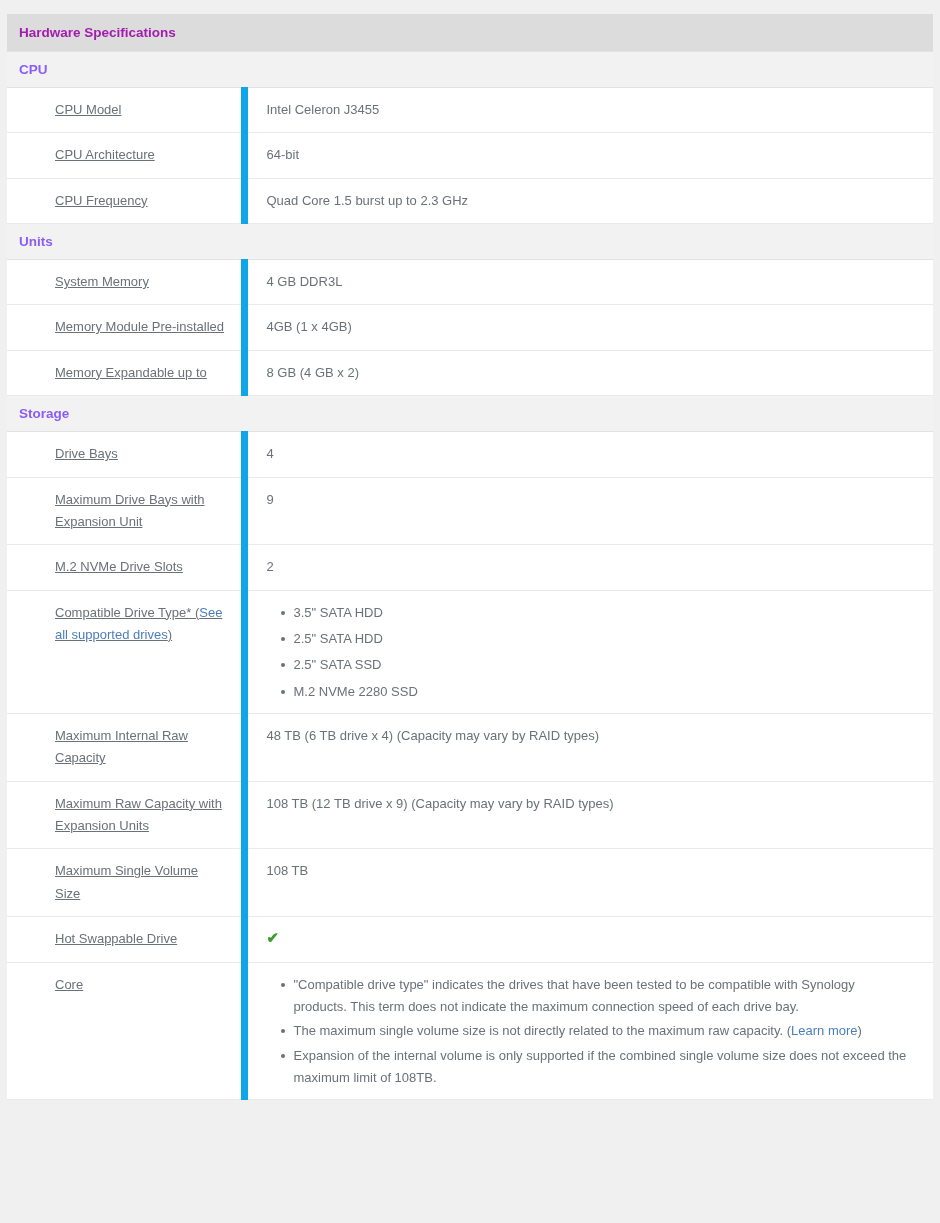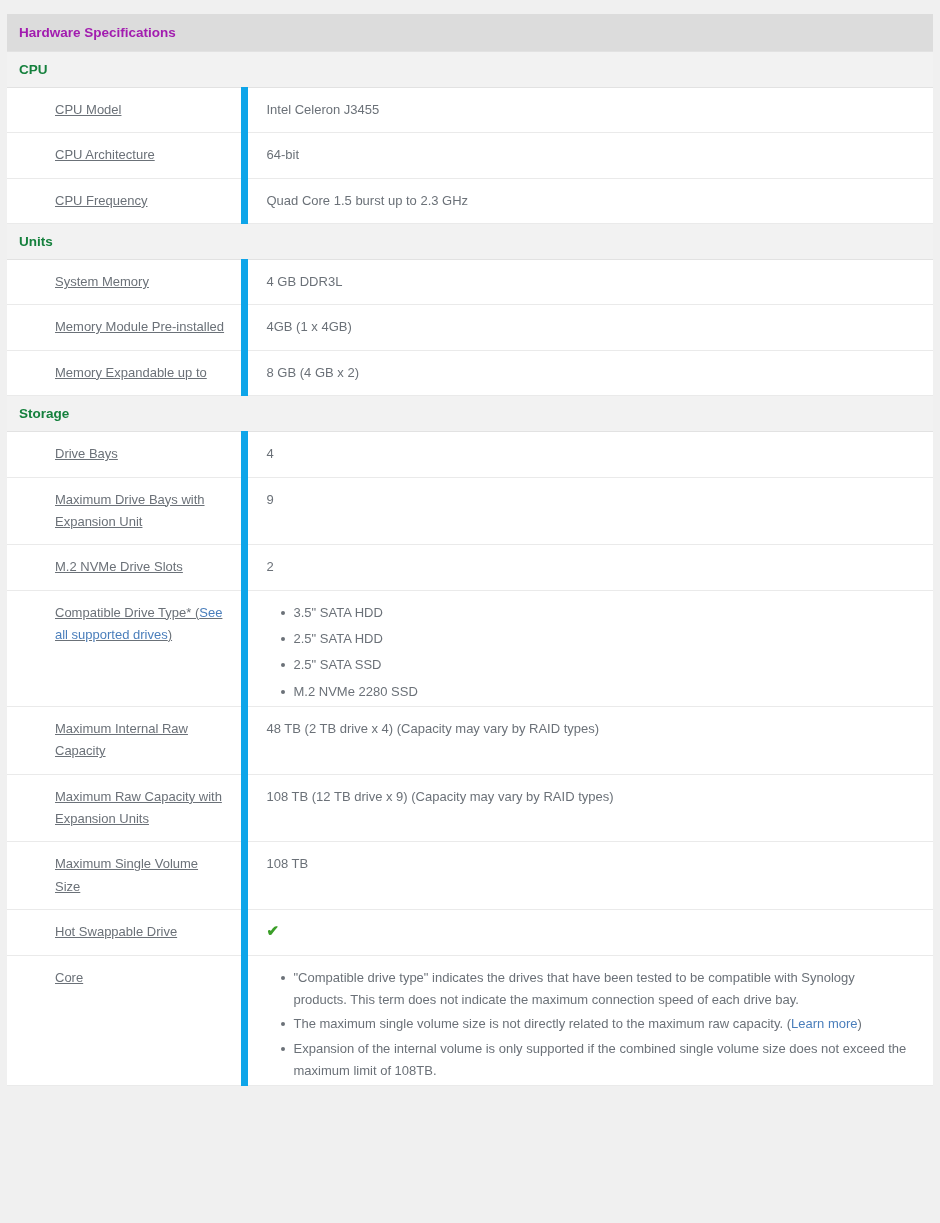--- a/index.html
+++ b/index.html
@@ -34,21 +34,21 @@
     font-size: 13.5px;
     font-weight: bold;
     text-align: left;
     padding: 11px 0 11px 12px;
     border: none;
   }
 
   
   tr.section-header th {
     background: #f2f2f2;
-    color: #15803d;
+    color: #8b5cf6;
     font-size: 13.5px;
     font-weight: bold;
     text-align: left;
     padding: 10px 0 10px 12px;
     border-top: 1px solid #e2e2e2;
     border-bottom: 1px solid #e2e2e2;
   }
 
   
   tr.spec-row > td {
@@ -57,21 +57,21 @@
     font-size: 13px;
     color: #6b7178;
     line-height: 1.72;
   }
   tr.spec-row td.label-cell {
     padding: 11px 14px 11px 48px;
     border-right: 7px solid #0ea5e9;
     text-decoration: underline;
   }
   tr.spec-row td.value-cell {
-    padding: 11px 24px 3px 19px;
+    padding: 11px 24px 10px 19px;
     color: #6b7178;
   }
   tr.spec-row:last-child > td {
     border-bottom: 1px solid #eaeaea;
   }
 
   a.spec-link, .spec-link {
     color: #4a7ebb;
     text-decoration: none;
     cursor: pointer;
@@ -173,21 +173,21 @@
             <ul class="value-list">
               <li>3.5" SATA HDD</li>
               <li>2.5" SATA HDD</li>
               <li>2.5" SATA SSD</li>
               <li>M.2 NVMe 2280 SSD</li>
             </ul>
           </td>
         </tr>
         <tr class="spec-row">
           <td class="label-cell"><span>Maximum Internal Raw Capacity</span></td>
-          <td class="value-cell"><span>48 TB (2 TB drive x 4) (Capacity may vary by RAID types)</span></td>
+          <td class="value-cell"><span>48 TB (6 TB drive x 4) (Capacity may vary by RAID types)</span></td>
         </tr>
         <tr class="spec-row">
           <td class="label-cell"><span>Maximum Raw Capacity with Expansion Units</span></td>
           <td class="value-cell"><span>108 TB (12 TB drive x 9) (Capacity may vary by RAID types)</span></td>
         </tr>
         <tr class="spec-row">
           <td class="label-cell"><span>Maximum Single Volume Size</span></td>
           <td class="value-cell"><span>108 TB</span></td>
         </tr>
         <tr class="spec-row">

